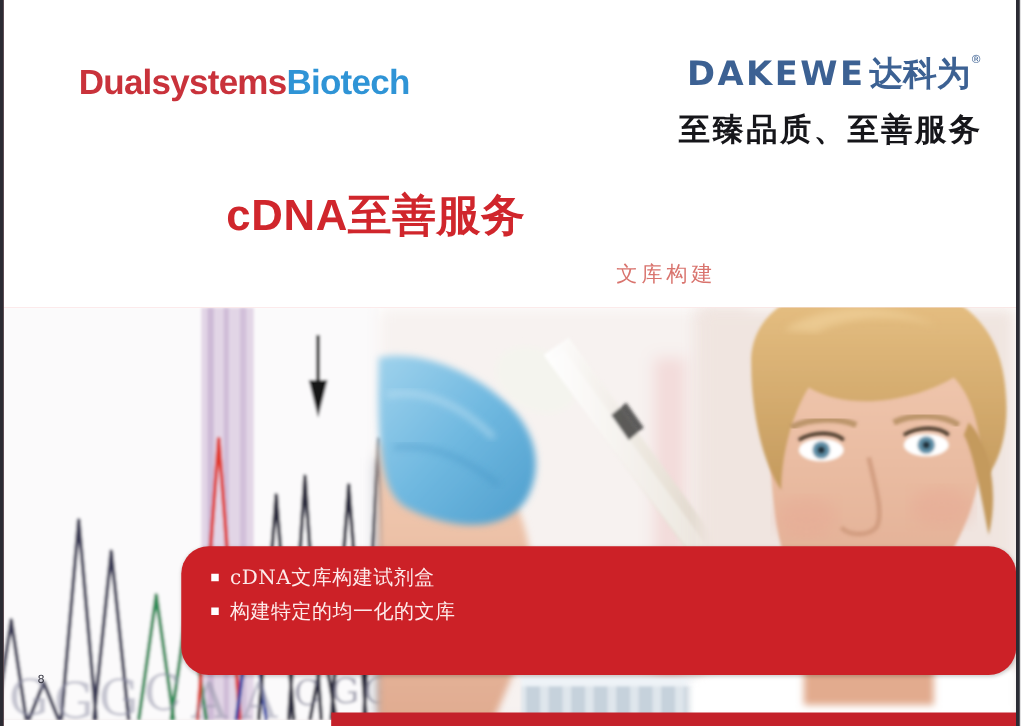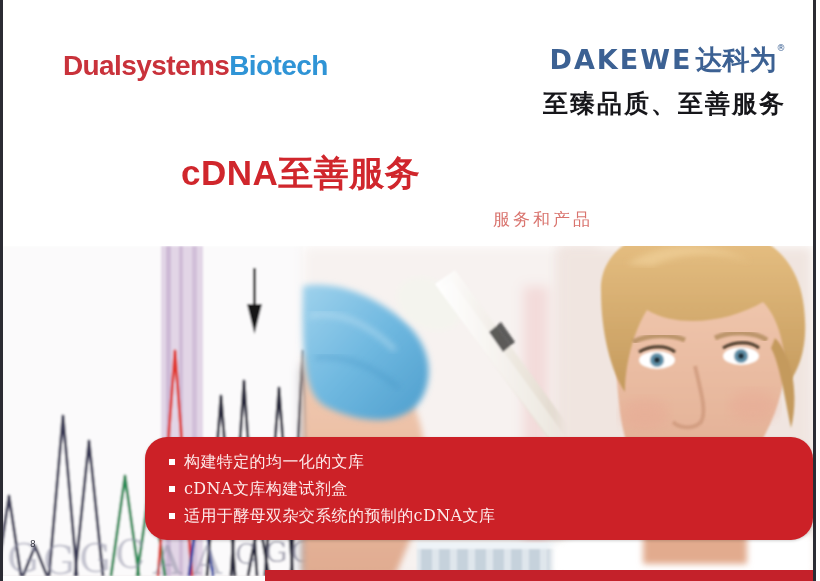--- a/index.html
+++ b/index.html
@@ -78,21 +78,21 @@
 
     <div class="dk-wrap">
       <div class="dk-logo">
         <span>DAKEWE</span><span class="dk-cn">达科为</span><span class="dk-reg">®</span>
       </div>
       <div class="dk-tag">至臻品质、至善服务</div>
     </div>
 
     <div class="title"><span>cDNA</span><span class="t-cn">至善服务</span></div>
 
-    <div class="subtitle">服务和产品</div>
+    <div class="subtitle">文库构建</div>
   </div>
 
   <div class="photo">
     <svg viewBox="0 0 810 330" preserveAspectRatio="none">
       <defs>
         <linearGradient id="bgv" x1="0" y1="0" x2="0" y2="1">
           <stop offset="0" stop-color="#ffffff"></stop>
             <stop offset="1" stop-color="#efe8e8"></stop>
         </linearGradient>
         <linearGradient id="skin" x1="0" y1="0" x2="0" y2="1">
@@ -267,29 +267,25 @@
         <ellipse cx="642" cy="168" rx="24" ry="16" fill="#e8a894" opacity="0.45" filter="url(#blur6)"></ellipse>
         <ellipse cx="750" cy="160" rx="24" ry="16" fill="#e8a894" opacity="0.45" filter="url(#blur6)"></ellipse>
       </g>
     </svg>
   </div>
 
   <div class="callout">
     <div class="bullets">
       <div class="brow">
         <span class="bsq"></span>
-        <span class="btxt">构建特定的均一化的文库</span>
-      </div>
-      <div class="brow">
-        <span class="bsq"></span>
         <span class="btxt">cDNA文库构建试剂盒</span>
       </div>
       <div class="brow">
         <span class="bsq"></span>
-        <span class="btxt">适用于酵母双杂交系统的预制的cDNA文库</span>
+        <span class="btxt">构建特定的均一化的文库</span>
       </div>
     </div>
   </div>
 
   <div class="slide-no">8</div>
   <div class="bottom-white"></div>
   <div class="bottom-bar"></div>
 
   <div class="edge left"></div>
   <div class="edge right"></div>

